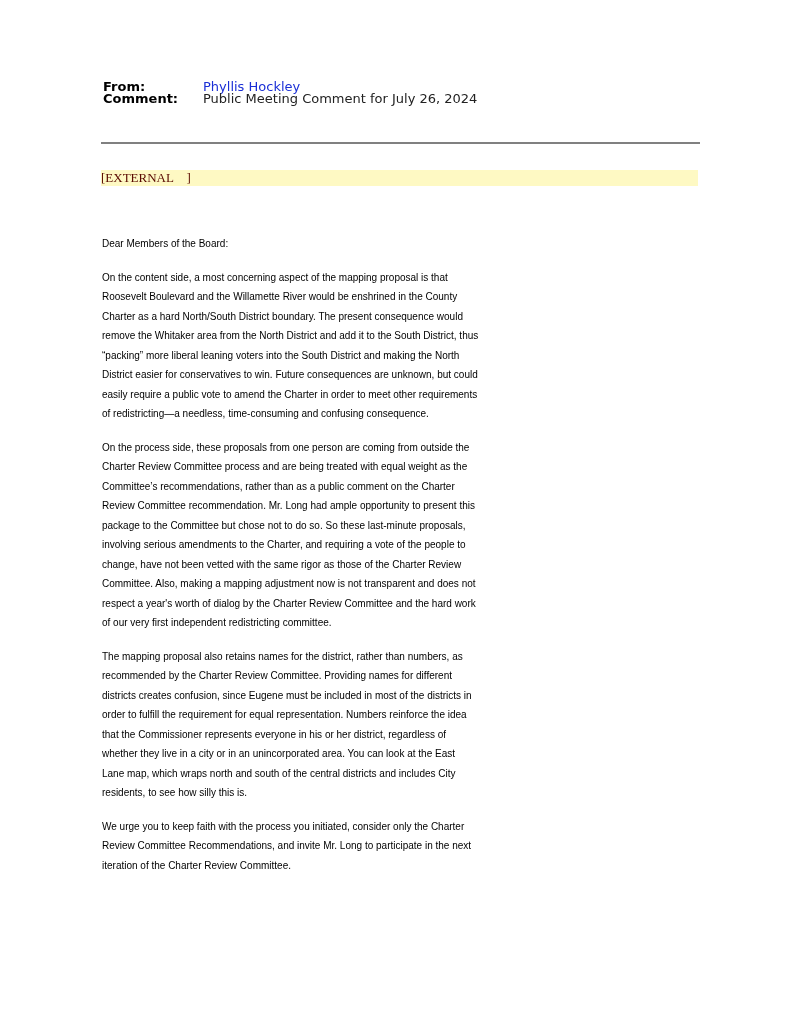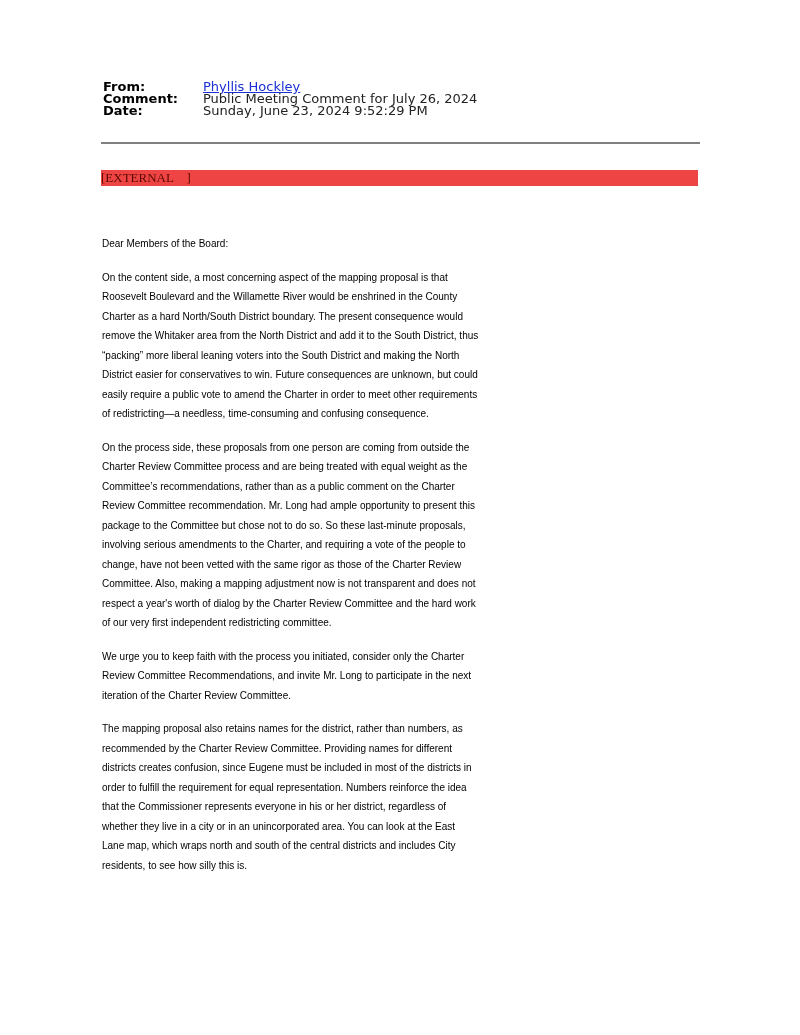--- a/index.html
+++ b/index.html
@@ -30,38 +30,37 @@
     }
     .header-label {
       width: 100px;
       font-weight: bold;
     }
     .header-value {
       color: #222222;
     }
     .header-value.link {
       color: #1a2fd6;
-      text-decoration: underline;
       cursor: pointer;
     }
     .separator {
       position: absolute;
       left: 101px;
       top: 142px;
       width: 599px;
       height: 2px;
       background: #808080;
     }
     .external-banner {
       position: absolute;
       left: 101px;
       top: 170px;
       width: 597px;
       height: 16px;
-      background: #ef4444;
+      background: #fef9c3;
       font-family: "Liberation Serif", serif;
       font-size: 13px;
       line-height: 16px;
       color: #5a0a00;
       white-space: pre;
     }
     .body {
       position: absolute;
       left: 102px;
       top: 234px;
@@ -84,24 +83,20 @@
 
 <div class="header">
   <div class="header-row">
     <span class="header-label">From:</span>
     <span class="header-value link">Phyllis Hockley</span>
   </div>
   <div class="header-row">
     <span class="header-label">Comment:</span>
     <span class="header-value">Public Meeting Comment for July 26, 2024</span>
   </div>
-  <div class="header-row">
-    <span class="header-label">Date:</span>
-    <span class="header-value">Sunday, June 23, 2024 9:52:29 PM</span>
-  </div>
 </div>
 
 <div class="separator"></div>
 
 <div class="external-banner">[EXTERNAL    ]</div>
 
 <div class="body">
   <p class="salutation">Dear Members of the Board:</p>
   <p>On the content side, a most concerning aspect of the mapping proposal is that
 Roosevelt Boulevard and the Willamette River would be enshrined in the County
@@ -114,24 +109,24 @@
   <p>On the process side, these proposals from one person are coming from outside the
 Charter Review Committee process and are being treated with equal weight as the
 Committee’s recommendations, rather than as a public comment on the Charter
 Review Committee recommendation.  Mr. Long had ample opportunity to present this
 package to the Committee but chose not to do so.  So these last-minute proposals,
 involving serious amendments to the Charter, and requiring a vote of the people to
 change, have not been vetted with the same rigor as those of the Charter Review
 Committee.  Also, making a mapping adjustment now is not transparent and does not
 respect a year's worth of dialog by the Charter Review Committee and the hard work
 of our very first independent redistricting committee.</p>
-  <p>We urge you to keep faith with the process you initiated, consider only the Charter
-Review Committee Recommendations, and invite Mr. Long to participate in the next
-iteration of the Charter Review Committee.</p>
   <p>The mapping proposal also retains names for the district, rather than numbers, as
 recommended by the Charter Review Committee.  Providing names for different
 districts creates confusion, since Eugene must be included in most of the districts in
 order to fulfill the requirement for equal representation.  Numbers reinforce the idea
 that the Commissioner represents everyone in his or her district, regardless of
 whether they live in a city or in an unincorporated area.  You can look at the East
 Lane map, which wraps north and south of the central districts and includes City
 residents, to see how silly this is.</p>
+  <p>We urge you to keep faith with the process you initiated, consider only the Charter
+Review Committee Recommendations, and invite Mr. Long to participate in the next
+iteration of the Charter Review Committee.</p>
 </div>
 
 </body></html>

